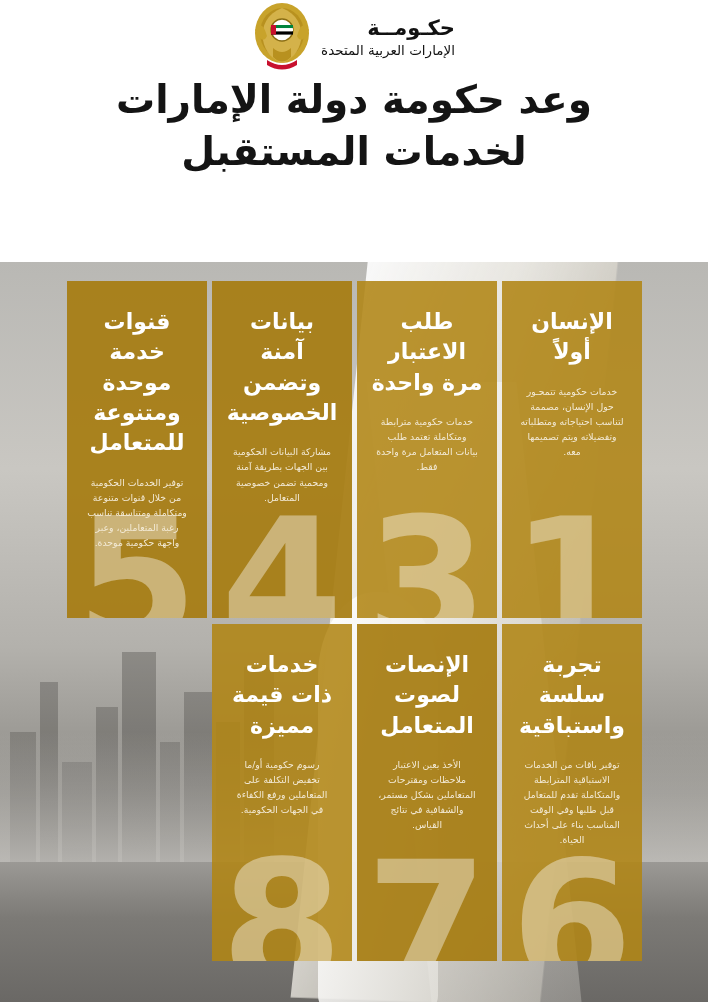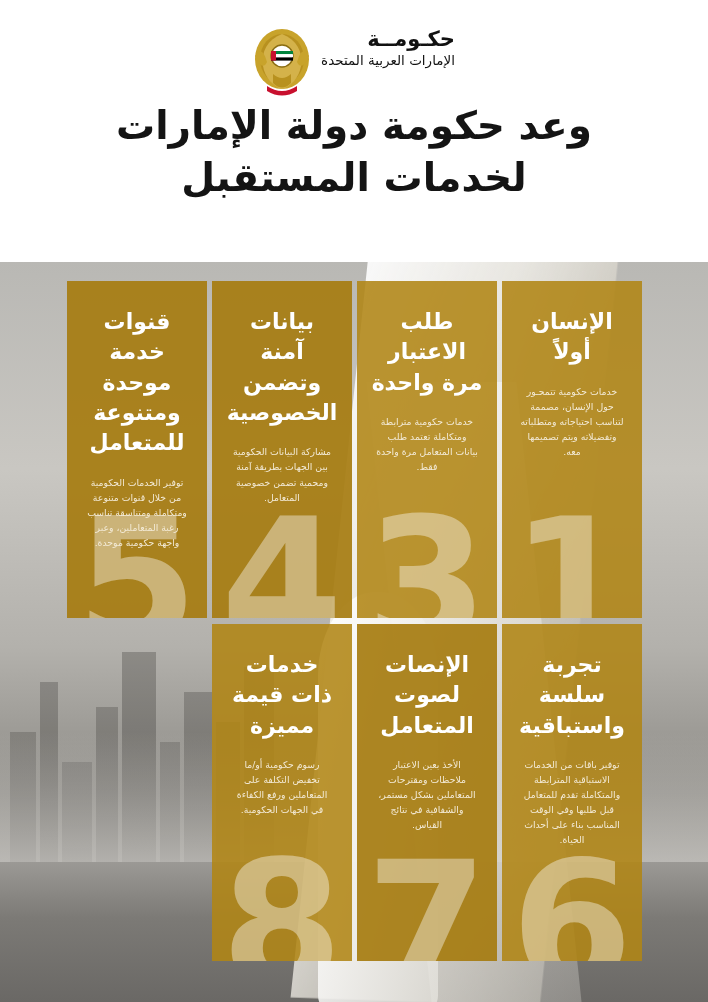--- a/index.html
+++ b/index.html
@@ -23,23 +23,23 @@
     position: absolute;
     top: 0; left: 0;
     width: 708px;
     height: 262px;
     background: #ffffff;
     z-index: 5;
   }
   .emblem-row {
     display: flex;
     flex-direction: row;
+    align-items: center;
     justify-content: center;
     gap: 10px;
-    padding-top: 26px;
   }
   .emblem {
     width: 58px;
     height: 74px;
     position: relative;
   }
   .emblem svg { display: block; }
   .emblem-text {
     text-align: right;
     line-height: 1.25;

